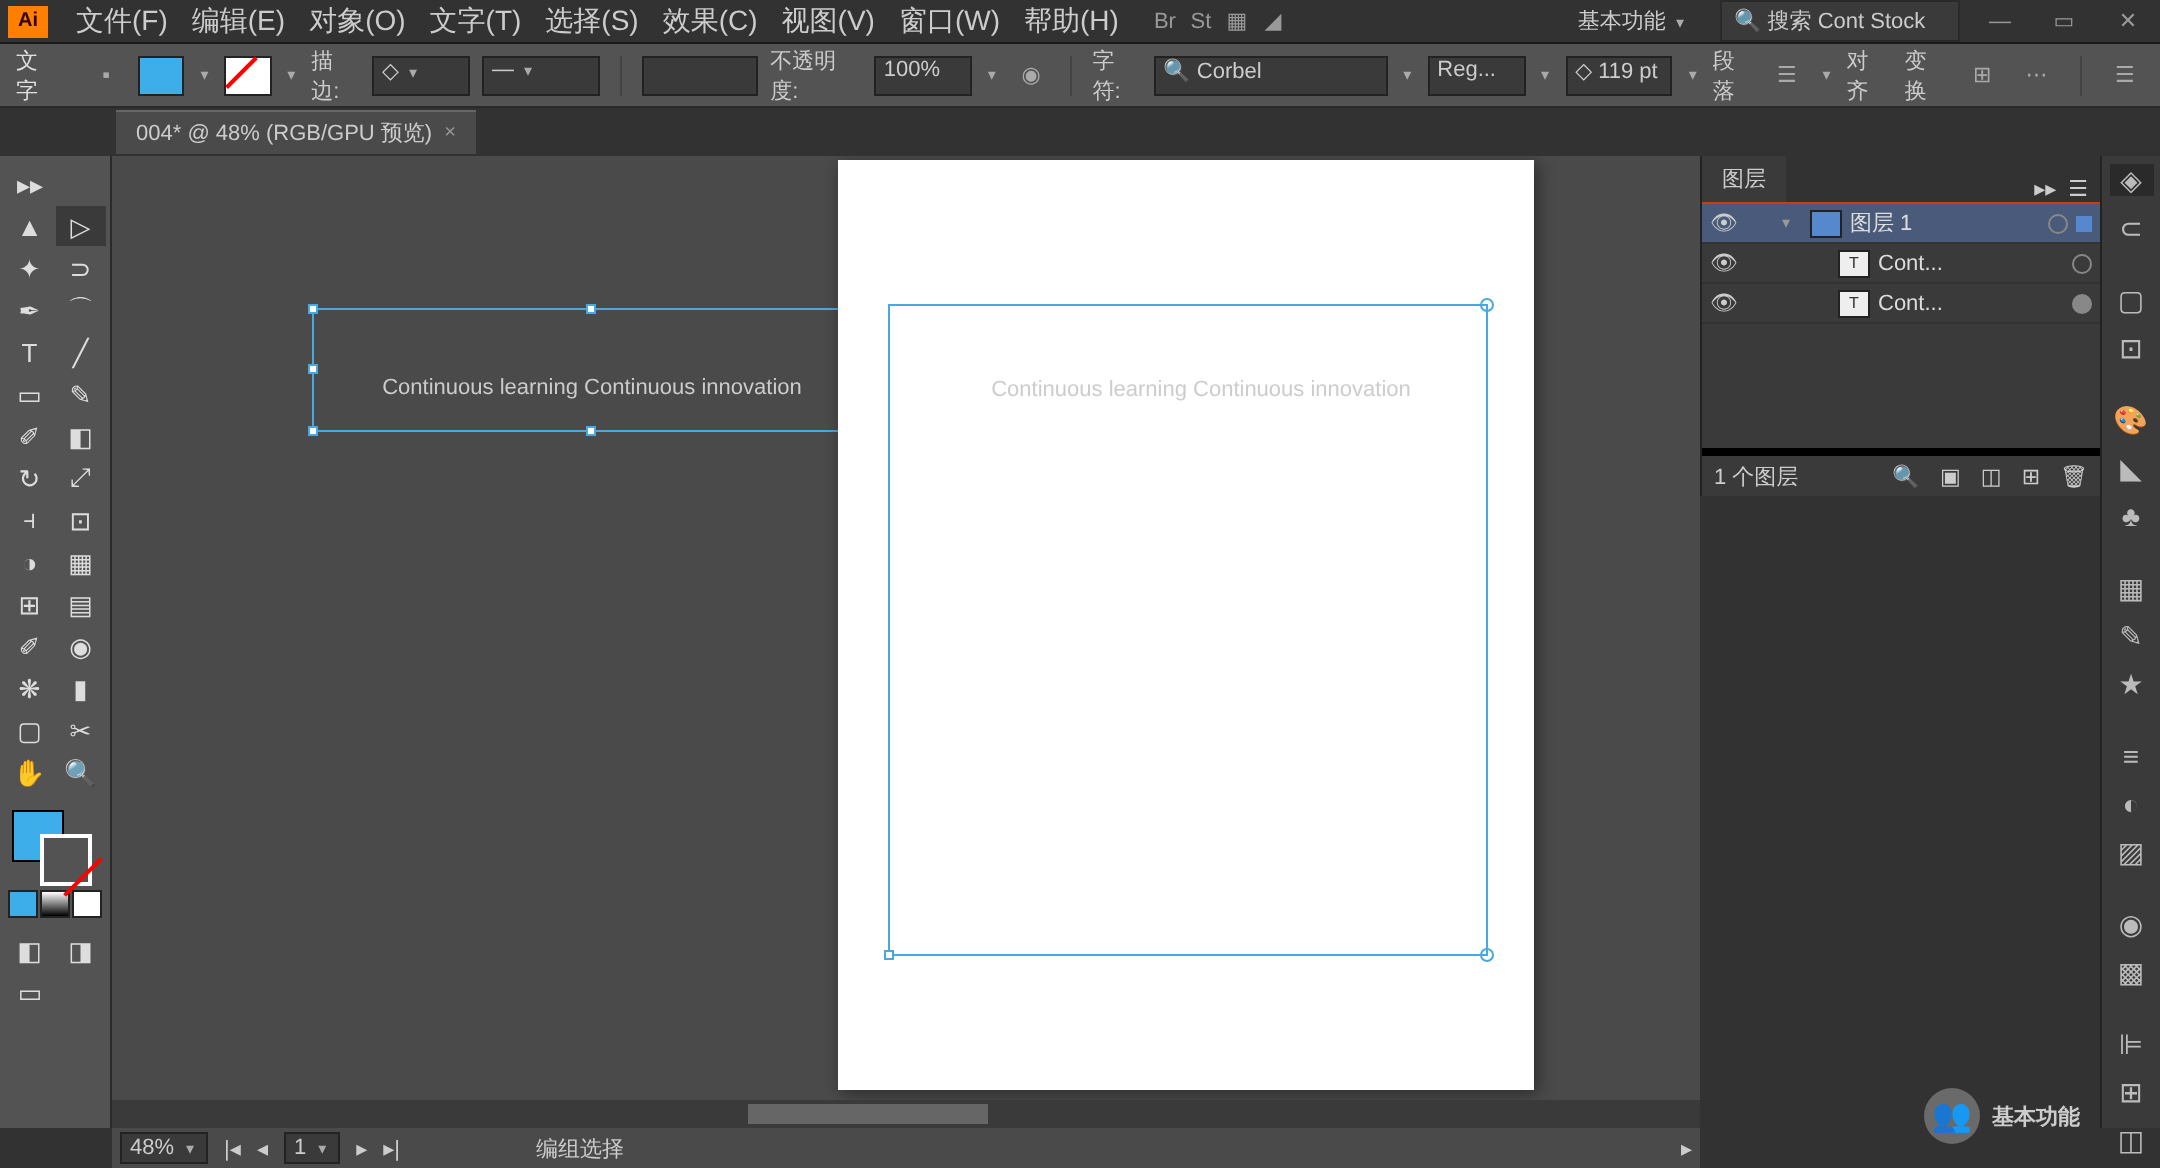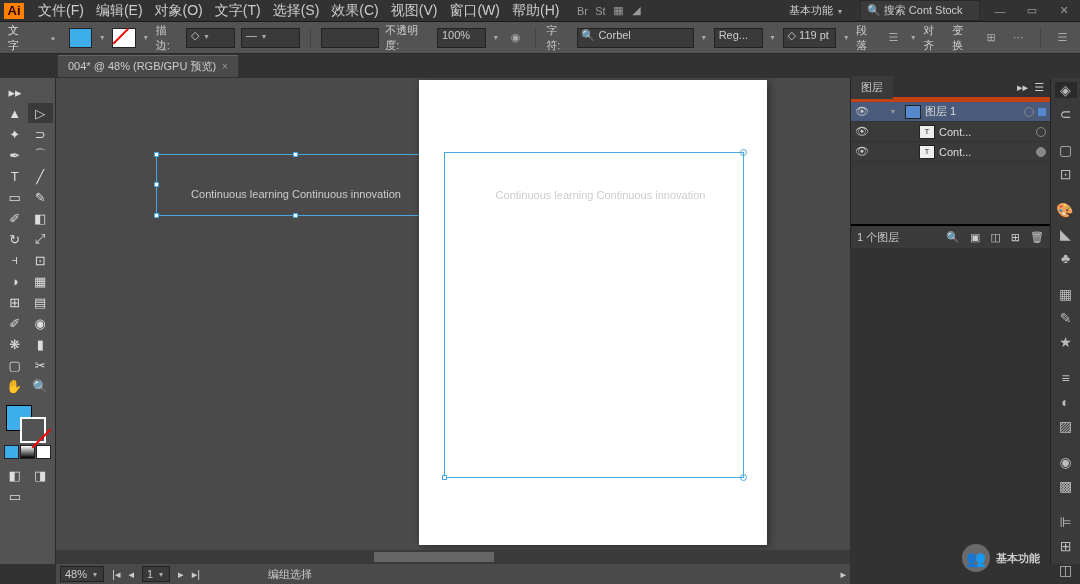--- a/index.html
+++ b/index.html
@@ -1,18 +1,18 @@
 <!DOCTYPE html>
 <html><head>
 <meta charset="utf-8">
 <style>
 *{margin:0;padding:0;box-sizing:border-box;font-family:"Microsoft YaHei",sans-serif;font-size:11px;color:#ccc;user-select:none}
 body{background:#323232;width:1080px;height:584px;overflow:hidden;position:relative}
 .titlebar{height:22px;background:#323232;display:flex;align-items:center;padding:0 4px;border-bottom:1px solid #1a1a1a}
-.ai-logo{width:20px;height:16px;background:#ff7f00;color:#330000;display:flex;align-items:center;justify-content:center;font-weight:bold;font-size:13px;margin-right:8px}
+.ai-logo{width:20px;height:16px;background:#ff7f00;color:#330000;display:flex;align-items:center;justify-content:center;font-weight:bold;font-size:10px;margin-right:8px}
 .menu-item{padding:0 6px;cursor:pointer;font-size:14px}
 .title-right{margin-left:auto;display:flex;align-items:center;gap:8px}
 .title-icon{width:18px;height:16px;display:flex;align-items:center;justify-content:center;color:#999}
 .workspace-dd{color:#ccc;padding:2px 4px;margin-right:4px}
 .search-stock{background:#3a3a3a;padding:2px 6px;color:#888;width:120px;border:1px solid #2a2a2a}
 .win-btn{width:24px;height:18px;display:flex;align-items:center;justify-content:center;color:#999}
 .ctrlbar{height:32px;background:#535353;border-bottom:1px solid #2a2a2a;display:flex;align-items:center;padding:0 8px;gap:6px}
 .ctrl-label{color:#e0e0e0;margin-right:8px}
 .color-well{width:24px;height:20px;background:#3daee9;border:1px solid #222;position:relative}
 .dd-arrow{color:#aaa;font-size:8px;margin:0 2px}
@@ -36,33 +36,33 @@
 .fs-stroke::after{content:"";position:absolute;inset:-2px;border:2px solid red;transform:rotate(-45deg);border-width:0 0 2px 0}
 .mini-row{display:flex;gap:1px;margin-top:2px;padding:0 2px}
 .mini{width:16px;height:14px;border:1px solid #222}
 .canvas-area{flex:1;background:#4a4a4a;position:relative;overflow:hidden}
 .artboard{position:absolute;left:363px;top:2px;width:348px;height:465px;background:#fff;box-shadow:2px 2px 8px rgba(0,0,0,0.4)}
 .text-on-board{position:absolute;top:76px;left:35px;right:20px;color:#3daee9;font-family:Corbel,sans-serif;font-size:39px;line-height:1.55;text-align:center}
 .text-selected{position:absolute;left:100px;top:76px;width:280px;color:#3daee9;font-family:Corbel,sans-serif;font-size:39px;line-height:1.55;text-align:center;border:1px solid #4aa8e0}
 .sel-handle{width:5px;height:5px;background:#fff;border:1px solid #4aa8e0;position:absolute}
 .sel-anchor{width:7px;height:7px;border:1px solid #4aa8e0;border-radius:50%;position:absolute}
 .panel-area{width:200px;background:#3a3a3a;border-left:1px solid #222;position:relative}
-.panel-tabs{background:#323232;height:24px;display:flex;align-items:center;border-bottom:5px solid #c2410c}
+.panel-tabs{background:#323232;height:24px;display:flex;align-items:flex-end;border-bottom:1px solid #c2410c}
 .panel-tab{padding:4px 10px;background:#3a3a3a}
 .panel-opts{margin-left:auto;padding:0 6px;color:#999;display:flex;gap:6px}
 .layer-row{height:20px;display:flex;align-items:center;padding:0 4px;border-bottom:1px solid #333;gap:4px}
 .layer-eye{width:14px;text-align:center;color:#ccc}
 .layer-lock{width:14px}
 .layer-arrow{width:10px;color:#999;font-size:8px}
 .layer-swatch{width:16px;height:14px;background:#5588cc;border:1px solid #222}
 .layer-txt-swatch{width:16px;height:14px;background:#eee;border:1px solid #222;display:flex;align-items:center;justify-content:center;font-size:8px;color:#333}
 .layer-name{flex:1;color:#ddd}
 .layer-target{width:10px;height:10px;border:1px solid #888;border-radius:50%}
 .layer-sel{width:8px;height:8px;background:#5588cc}
-.panel-footer{position:absolute;bottom:0;left:0;right:0;height:24px;background:#3a3a3a;border-top:2px solid #000000;display:flex;align-items:center;padding:0 6px;gap:8px;color:#999}
+.panel-footer{position:absolute;bottom:0;left:0;right:0;height:24px;background:#3a3a3a;border-top:4px solid #000000;display:flex;align-items:center;padding:0 6px;gap:8px;color:#999}
 .panel-footer-icons{margin-left:auto;display:flex;gap:10px}
 .right-dock{width:30px;background:#3a3a3a;border-left:1px solid #222;display:flex;flex-direction:column;align-items:center;padding-top:4px;gap:8px}
 .dock-icon{width:22px;height:22px;display:flex;align-items:center;justify-content:center;color:#bbb;font-size:14px}
 .dock-sep{width:20px;height:1px;background:#555;margin:2px 0}
 .statusbar{height:20px;background:#4a4a4a;display:flex;align-items:center;padding:0 4px;gap:8px;color:#ccc;font-size:10px;position:absolute;bottom:0;left:56px;right:230px}
 .status-dd{background:#3a3a3a;border:1px solid #222;padding:1px 4px;display:flex;align-items:center;gap:4px}
 .scroll-h{position:absolute;bottom:20px;left:56px;right:230px;height:14px;background:#3a3a3a;display:flex;align-items:center}
 .scroll-thumb{height:10px;background:#666;margin-left:40%;width:120px}
 .watermark{position:absolute;right:40px;bottom:12px;color:#fff;font-size:18px;font-weight:bold;display:flex;align-items:center;gap:6px}
 .wm-icon{width:28px;height:28px;background:#6a6a6a;border-radius:50%;display:flex;align-items:center;justify-content:center;font-size:16px}

